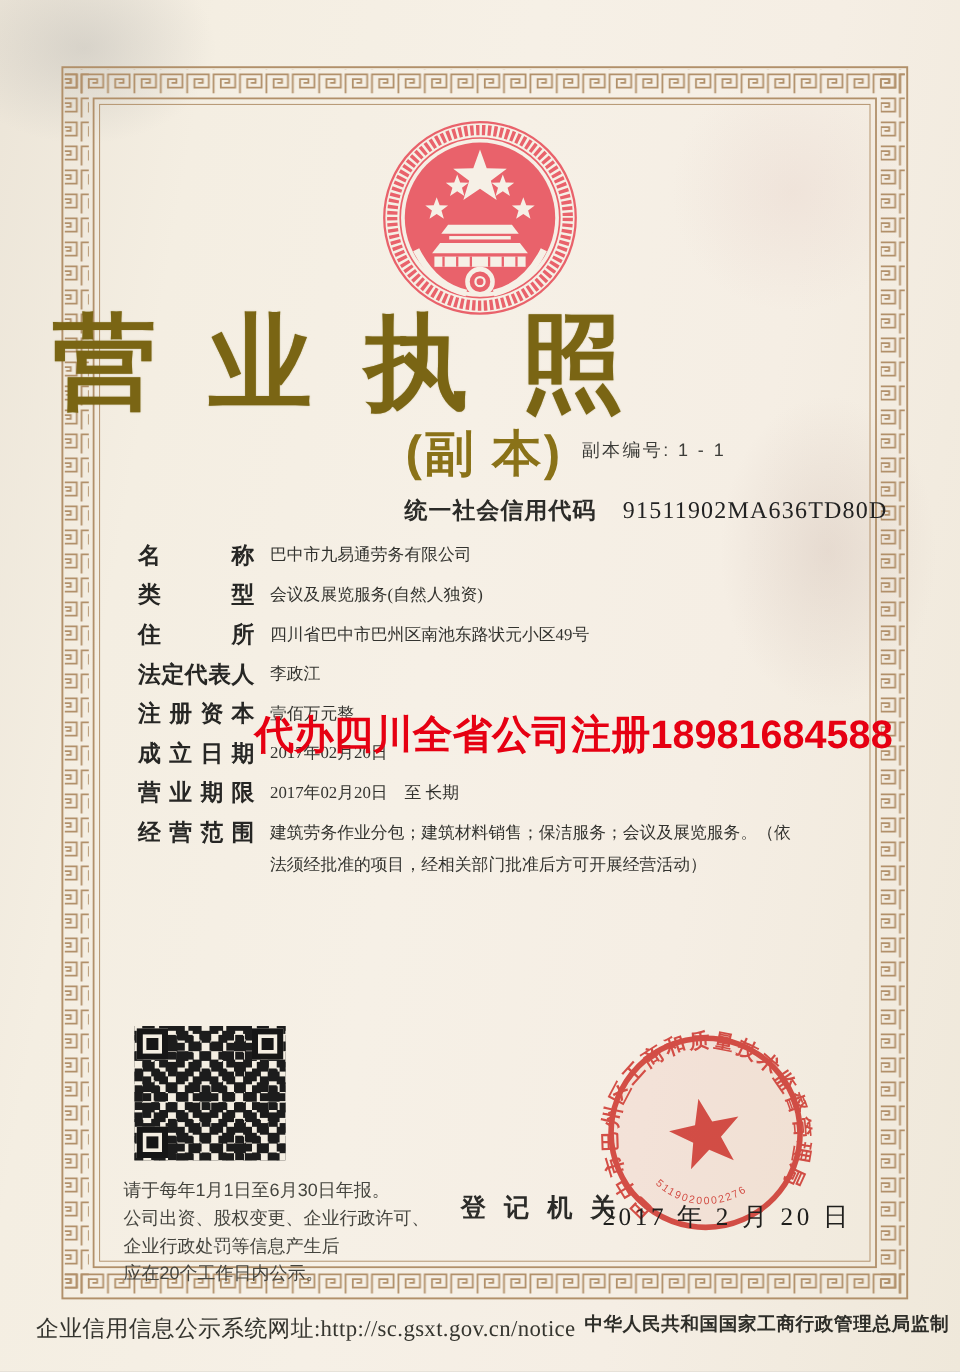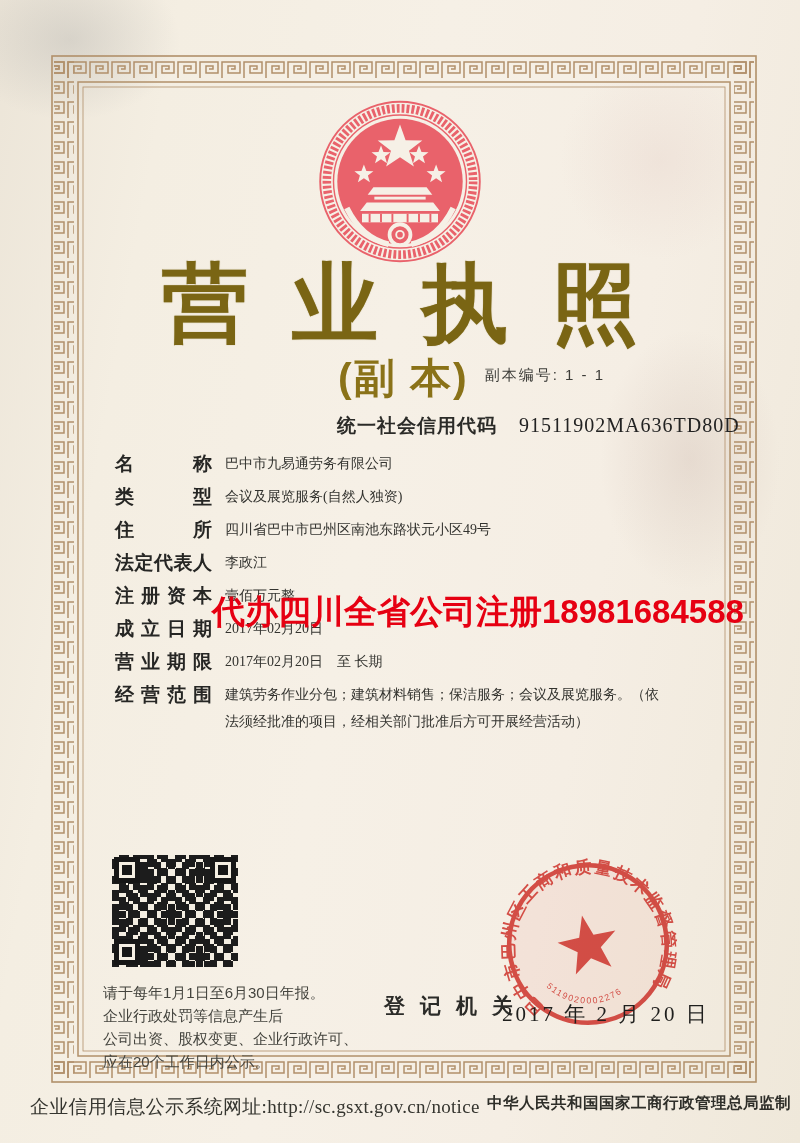--- a/index.html
+++ b/index.html
@@ -11,21 +11,21 @@
   .stain{position:absolute;pointer-events:none;}
   .stain.s1{left:600px;top:330px;width:180px;height:260px;background:radial-gradient(closest-side,rgba(205,185,175,.35),rgba(205,185,175,0));}
   .stain.s2{left:-40px;top:-40px;width:220px;height:160px;background:radial-gradient(closest-side,rgba(160,160,158,.30),rgba(160,160,158,0));}
   .stain.s3{left:560px;top:60px;width:200px;height:200px;background:radial-gradient(closest-side,rgba(222,196,188,.25),rgba(222,196,188,0));}
 
   .border-svg{position:absolute;left:0;top:0;}
 
   .emblem{position:absolute;left:305px;top:96px;}
 
   .doc-title{
-    position:absolute;left:0;top:256px;width:100%;text-align:center;
+    position:absolute;left:0;top:256px;width:100%;text-align:left;
     font-size:86px;font-weight:700;letter-spacing:44px;text-indent:44px;line-height:1.1;
     color:#7a6514;text-shadow:0 0 1px rgba(122,101,20,.6);
   }
   .subtitle-row{position:absolute;left:338px;top:356px;display:flex;align-items:flex-start;text-align:center;}
   .subtitle{font-size:41px;font-weight:700;color:#8a7218;letter-spacing:2px;line-height:1.1;}
   .copy-no{font-size:15px;color:#3c3c38;margin-left:16px;margin-top:10px;letter-spacing:2px;font-family:Liberation Sans, sans-serif;}
 
   .credit-row{position:absolute;left:337px;top:413px;display:flex;align-items:baseline;}
   .credit-label{font-size:19px;font-weight:700;letter-spacing:1px;}
   .credit-value{font-size:20px;margin-left:22px;letter-spacing:1px;font-family:"Liberation Serif",serif;color:#222;}
@@ -205,21 +205,21 @@
       <text fill="#d9403a" font-size="8.5" letter-spacing="1.5" font-family="Liberation Sans, sans-serif">
         <textPath href="#sealArcBottom">5119020002276</textPath>
       </text>
     </g>
   </svg>
 
   <div class="issue-date">2017 年 2 月 20 日</div>
 
   <div class="notes">
     <div>请于每年1月1日至6月30日年报。</div>
+    <div>公司出资、股权变更、企业行政许可、</div>
     <div>企业行政处罚等信息产生后</div>
-    <div>公司出资、股权变更、企业行政许可、</div>
     <div>应在20个工作日内公示。</div>
   </div>
 
   <div class="footer-left">企业信用信息公示系统网址:http://sc.gsxt.gov.cn/notice</div>
   <div class="footer-right">中华人民共和国国家工商行政管理总局监制</div>
 
 </div>
 
 </body></html>

